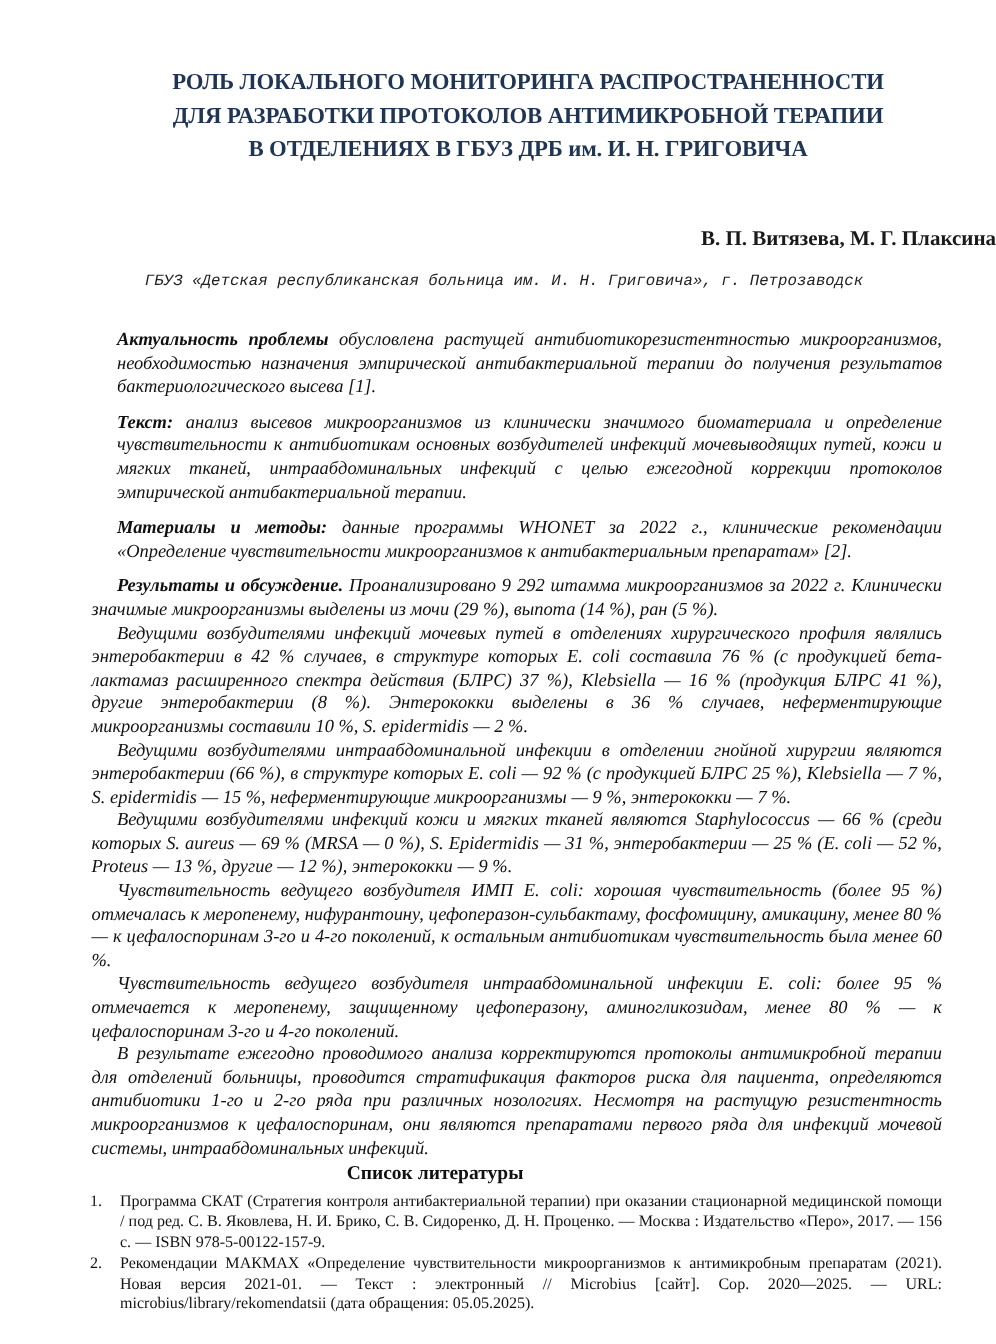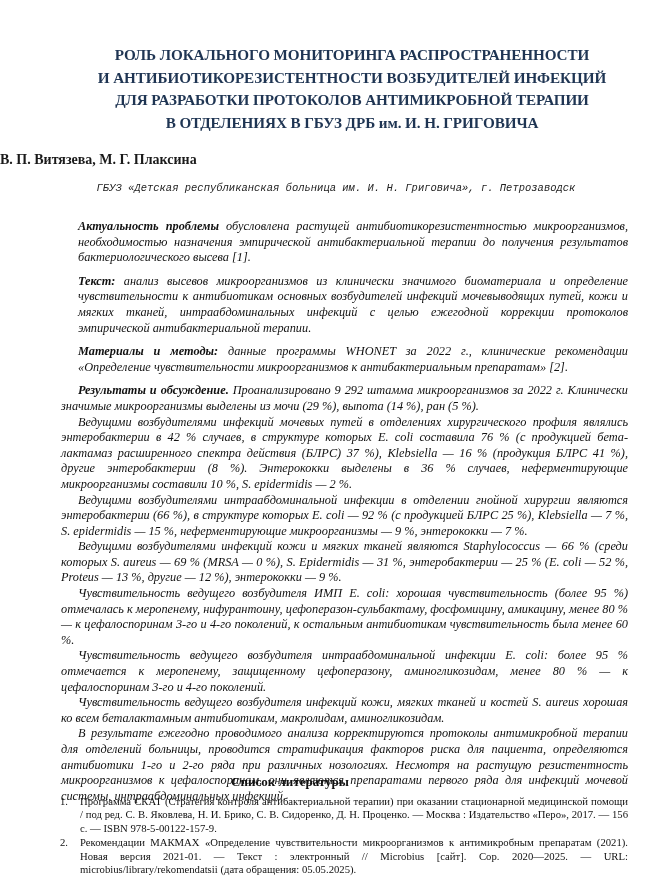--- a/index.html
+++ b/index.html
@@ -1,39 +1,38 @@
 <!DOCTYPE html>
 <html><head>
 <meta charset="utf-8">
 <style>
   html, body { margin: 0; padding: 0; background: #ffffff; }
   body { width: 664px; height: 896px; overflow: hidden; position: relative; font-family: "Liberation Serif", serif; color: #111; }
   .page { position: absolute; left: 0; top: 0; width: 664px; height: 896px; }
   .title { position: absolute; left: 0; top: 44px; width: 664px; text-align: center; font-family: "Liberation Serif", serif; font-weight: bold; font-size: 15.2px; line-height: 22.5px; color: #1f3553; letter-spacing: -0.1px; }
   .title div { white-space: nowrap; padding-left: 40px; }
-  .authors { position: absolute; left: 0; top: 152px; width: 664px; text-align: left; font-weight: bold; font-size: 14px; color: #1a1a1a; }
+  .authors { position: absolute; left: 0; top: 152px; width: 664px; text-align: right; font-weight: bold; font-size: 14px; color: #1a1a1a; }
   .affil { position: absolute; left: 4px; top: 182px; width: 664px; text-align: center; font-style: italic; font-size: 10.5px; color: #222; font-family: Liberation Mono, monospace; }
   .body { position: absolute; left: 61px; top: 219px; width: 567px; font-size: 12.3px; line-height: 15.6px; text-align: justify; font-style: italic; }
   .body p { margin: 0; }
   .intro { padding-left: 17px; margin-bottom: 8px !important; }
   .ind { text-indent: 17px; }
   .b { font-weight: bold; }
   .refs-title { position: absolute; left: 0; top: 774px; width: 580px; text-align: center; font-weight: bold; font-size: 13px; }
   .refs { position: absolute; left: 60px; top: 795px; width: 568px; font-size: 10.7px; line-height: 13.4px; margin: 0; padding: 0; list-style: none; }
   .refs li { position: relative; padding-left: 20px; text-align: justify; margin-bottom: 1px; }
   .refs .num { position: absolute; left: 0; top: 0; }
 </style>
 </head>
 <body>
 
 <div class="page">
 
   <div class="title">
     <div>РОЛЬ ЛОКАЛЬНОГО МОНИТОРИНГА РАСПРОСТРАНЕННОСТИ</div>
-    <div>И АНТИБИОТИКОРЕЗИСТЕНТНОСТИ ВОЗБУДИТЕЛЕЙ ИНФЕКЦИЙ</div>
     <div>ДЛЯ РАЗРАБОТКИ ПРОТОКОЛОВ АНТИМИКРОБНОЙ ТЕРАПИИ</div>
     <div>В ОТДЕЛЕНИЯХ В ГБУЗ ДРБ им. И. Н. ГРИГОВИЧА</div>
   </div>
 
   <div class="authors">В. П. Витязева, М. Г. Плаксина</div>
   <div class="affil">ГБУЗ «Детская республиканская больница им. И. Н. Григовича», г. Петрозаводск</div>
 
   <div class="body">
     <p class="intro"><span class="b">Актуальность проблемы</span><span> обусловлена растущей антибиотикорезистентностью микроорганизмов, необходимостью назначения эмпирической антибактериальной терапии до получения результатов бактериологического высева [1].</span></p>
 
@@ -41,21 +40,20 @@
 
     <p class="intro"><span class="b">Материалы и методы:</span><span> данные программы WHONET за 2022 г., клинические рекомендации «Определение чувствительности микроорганизмов к антибактериальным препаратам» [2].</span></p>
 
     <p class="ind"><span class="b">Результаты и обсуждение.</span><span> Проанализировано 9 292 штамма микроорганизмов за 2022 г. Клинически значимые микроорганизмы выделены из мочи (29 %), выпота (14 %), ран (5 %).</span></p>
 
     <p class="ind">Ведущими возбудителями инфекций мочевых путей в отделениях хирургического профиля являлись энтеробактерии в 42 % случаев, в структуре которых E. coli составила 76 % (с продукцией бета-лактамаз расширенного спектра действия (БЛРС) 37 %), Klebsiella — 16 % (продукция БЛРС 41 %), другие энтеробактерии (8 %). Энтерококки выделены в 36 % случаев, неферментирующие микроорганизмы составили 10 %, S. epidermidis — 2 %.</p>
     <p class="ind">Ведущими возбудителями интраабдоминальной инфекции в отделении гнойной хирургии являются энтеробактерии (66 %), в структуре которых E. coli — 92 % (с продукцией БЛРС 25 %), Klebsiella — 7 %, S. epidermidis — 15 %, неферментирующие микроорганизмы — 9 %, энтерококки — 7 %.</p>
     <p class="ind">Ведущими возбудителями инфекций кожи и мягких тканей являются Staphylococcus — 66 % (среди которых S. aureus — 69 % (MRSA — 0 %), S. Epidermidis — 31 %, энтеробактерии — 25 % (E. coli — 52 %, Proteus — 13 %, другие — 12 %), энтерококки — 9 %.</p>
     <p class="ind">Чувствительность ведущего возбудителя ИМП E. coli: хорошая чувствительность (более 95 %) отмечалась к меропенему, нифурантоину, цефоперазон-сульбактаму, фосфомицину, амикацину, менее 80 % — к цефалоспоринам 3-го и 4-го поколений, к остальным антибиотикам чувствительность была менее 60 %.</p>
     <p class="ind">Чувствительность ведущего возбудителя интраабдоминальной инфекции E. coli: более 95 % отмечается к меропенему, защищенному цефоперазону, аминогликозидам, менее 80 % — к цефалоспоринам 3-го и 4-го поколений.</p>
-    <p class="ind">Чувствительность ведущего возбудителя инфекций кожи, мягких тканей и костей S. aureus хорошая ко всем беталактамным антибиотикам, макролидам, аминогликозидам.</p>
     <p class="ind">В результате ежегодно проводимого анализа корректируются протоколы антимикробной терапии для отделений больницы, проводится стратификация факторов риска для пациента, определяются антибиотики 1-го и 2-го ряда при различных нозологиях. Несмотря на растущую резистентность микроорганизмов к цефалоспоринам, они являются препаратами первого ряда для инфекций мочевой системы, интраабдоминальных инфекций.</p>
   </div>
 
   <div class="refs-title">Список литературы</div>
   <ol class="refs">
     <li>
       <span class="num">1.</span>
       <span>Программа СКАТ (Стратегия контроля антибактериальной терапии) при оказании стационарной медицинской помощи / под ред. С. В. Яковлева, Н. И. Брико, С. В. Сидоренко, Д. Н. Проценко. — Москва : Издательство «Перо», 2017. — 156 с. — ISBN 978-5-00122-157-9.</span>
     </li>
     <li>

